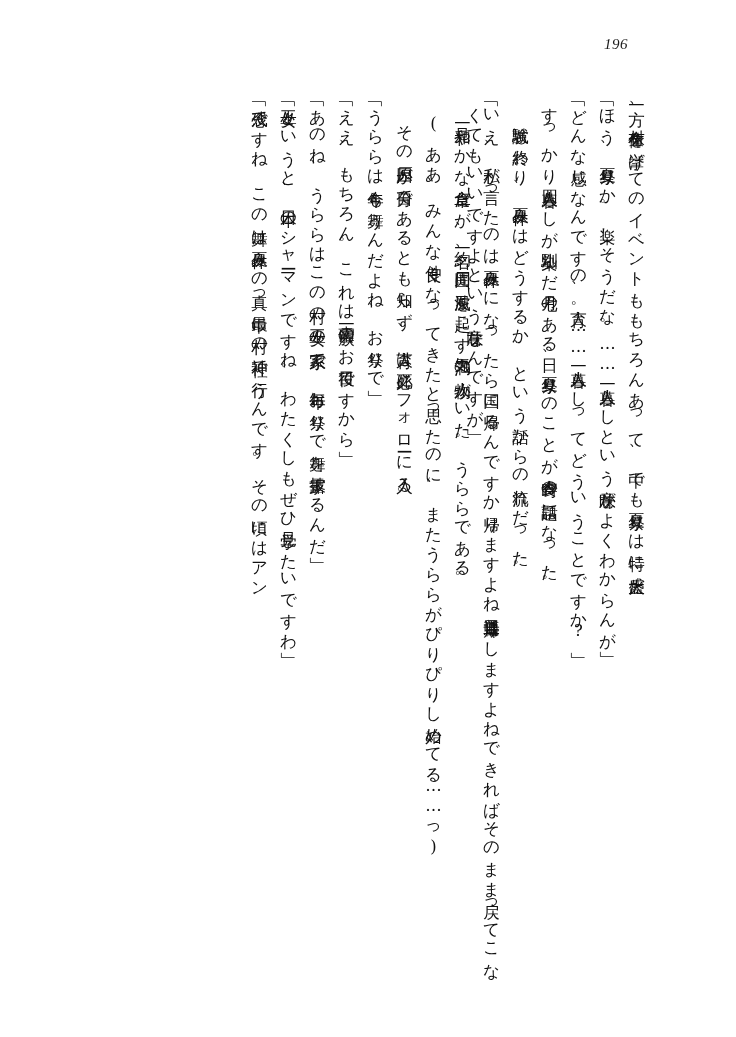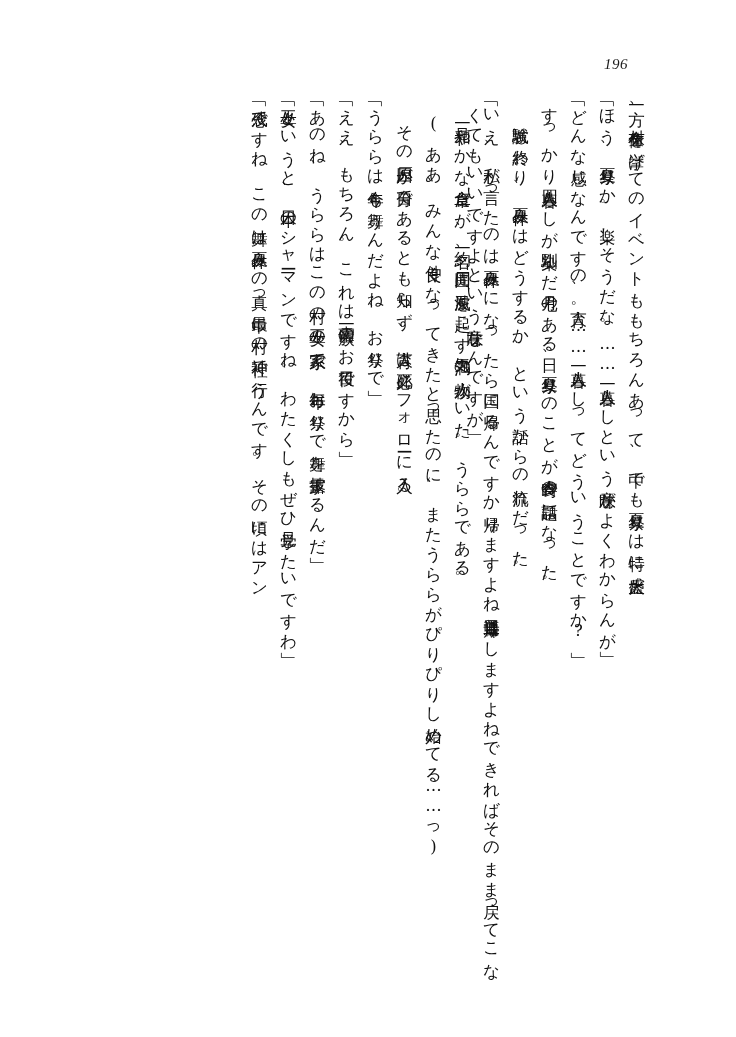--- a/index.html
+++ b/index.html
@@ -13,21 +13,21 @@
   .page {
     position: relative;
     width: 736px;
     height: 1037px;
     background: #ffffff;
     overflow: hidden;
     box-sizing: border-box;
   }
   .page-number {
     position: absolute;
-    top: 56px;
+    top: 36px;
     right: 108px;
     font-size: 15px;
     font-style: italic;
     color: #1a1a1a;
     letter-spacing: 0.5px;
     font-family: "Liberation Serif", "DejaVu Serif", serif;
     margin-left: 8px;
   }
   .text-body {
     position: absolute;

